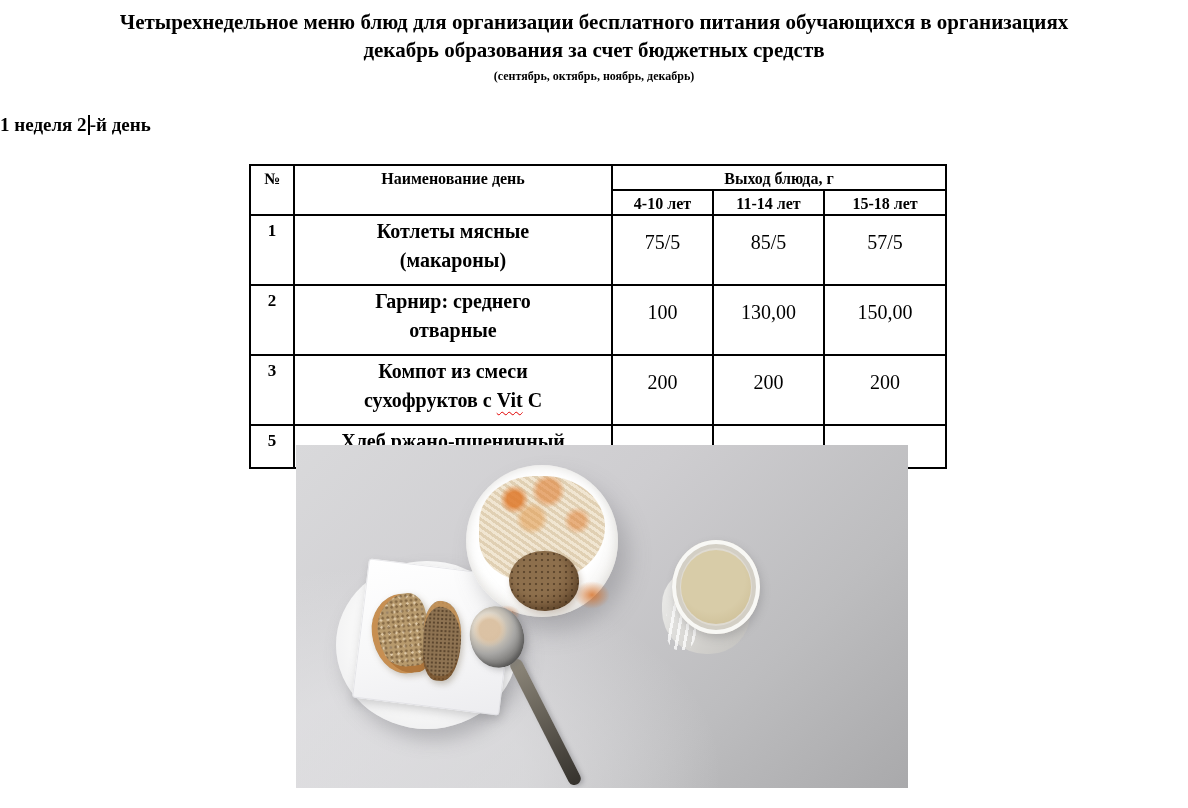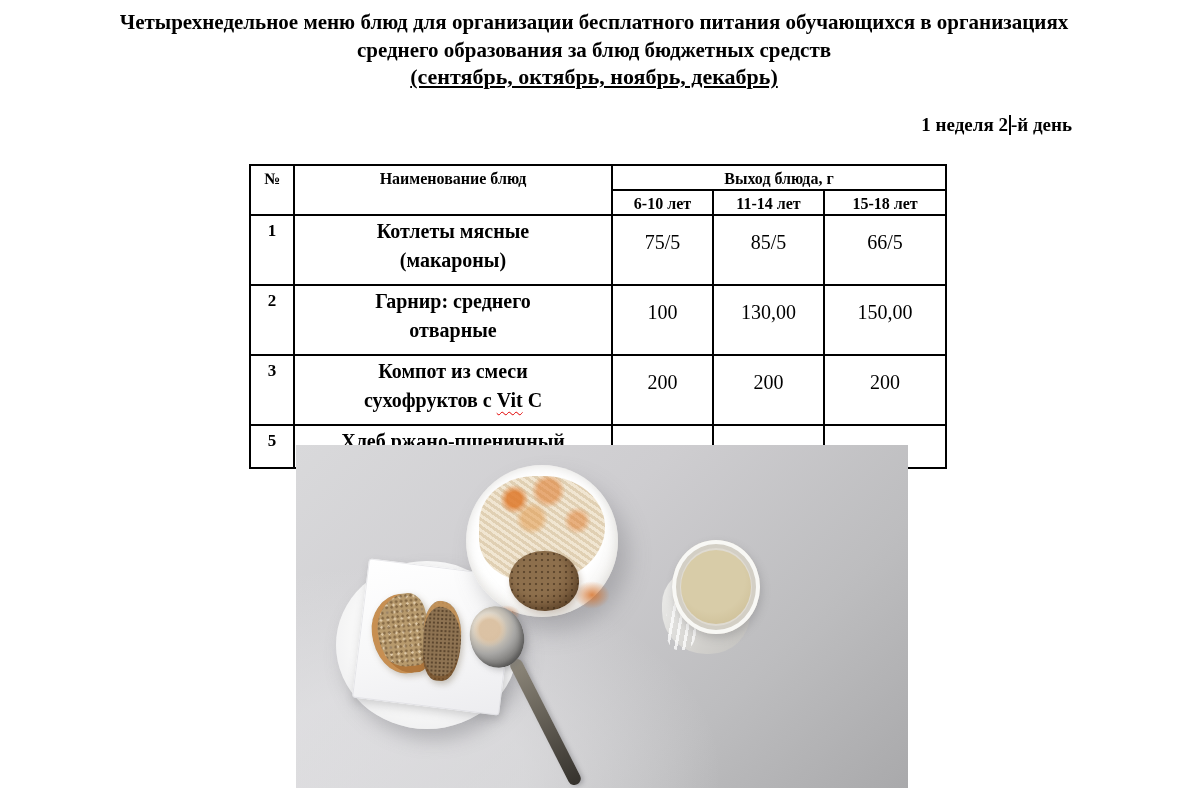--- a/index.html
+++ b/index.html
@@ -3,22 +3,22 @@
 <meta charset="utf-8">
 <style>
   html,body{margin:0;padding:0;background:#ffffff;}
   .page{
     position:relative;width:1188px;height:808px;background:#ffffff;
     font-family:"Liberation Serif","DejaVu Serif",serif;color:#000;overflow:hidden;border-radius:9px;
   }
   
   .title{position:absolute;top:8px;left:0;width:1188px;text-align:center;font-weight:bold;}
   .title .l1,.title .l2{font-size:21px;line-height:28px;white-space:nowrap;}
-  .title .l3{font-size:22px;line-height:25px;text-decoration:underline;}
-  .subtitle{position:absolute;top:113px;left:0;width:1072px;text-align:right;font-weight:bold;font-size:19px;line-height:24px;}
+  .title .l3{font-size:12px;line-height:25px;}
+  .subtitle{position:absolute;top:113px;left:0;width:1072px;text-align:left;font-weight:bold;font-size:19px;line-height:24px;}
   .caret{display:inline-block;width:2px;height:20px;background:#000;vertical-align:-4px;margin-left:1px;}
   
   table.menu{position:absolute;left:249px;top:164px;width:696px;border-collapse:collapse;table-layout:fixed;}
   .menu th,.menu td{border:2px solid #000;padding:0;vertical-align:top;text-align:center;overflow:hidden;}
   .menu th{font-size:16px;line-height:21px;padding-top:2px;font-weight:bold;}
   .menu .h1{height:21px;}
   .menu .h2{height:20px;}
   .menu td.rownum{font-weight:bold;font-size:17px;line-height:26px;padding-top:2px;}
   .menu td.dish{font-size:20px;line-height:29px;padding-top:1px;font-weight:bold;}
   .menu td.val{font-size:20px;line-height:29px;padding-top:12px;font-weight:normal;}
@@ -94,54 +94,54 @@
     box-shadow:2px 2px 4px rgba(98,98,102,.35);
     transform:rotate(-27deg);}
 </style>
 </head>
 <body>
 
 <div class="page">
 
   <div class="title">
     <div class="l1">Четырехнедельное меню блюд для организации бесплатного питания обучающихся в организациях</div>
-    <div class="l2">среднего образования за блюд бюджетных средств</div>
+    <div class="l2">декабрь образования за счет бюджетных средств</div>
     <div class="l3">(сентябрь, октябрь, ноябрь, декабрь)</div>
   </div>
 
   <div class="subtitle"><span>1 неделя 2</span><span class="caret"></span><span>-й день</span></div>
 
   <table class="menu">
     <colgroup>
       <col style="width:44px">
         <col style="width:318px">
         <col style="width:101px">
         <col style="width:111px">
         <col style="width:122px">
     </colgroup>
     <tbody>
         <tr class="h1">
       <th rowspan="2">№</th>
-      <th rowspan="2">Наименование блюд</th>
+      <th rowspan="2">Наименование день</th>
       <th colspan="3">Выход блюда, г</th>
     </tr>
     <tr class="h2">
-      <th>6-10 лет</th>
+      <th>4-10 лет</th>
       <th>11-14 лет</th>
       <th>15-18 лет</th>
     </tr>
     <tr class="r-tall">
       <td class="rownum">1</td>
       <td class="dish">
         <div>Котлеты мясные</div>
         <div>(макароны)</div>
       </td>
       <td class="val">75/5</td>
       <td class="val">85/5</td>
-      <td class="val">66/5</td>
+      <td class="val">57/5</td>
     </tr>
     <tr class="r-tall">
       <td class="rownum">2</td>
       <td class="dish">
         <div>Гарнир: среднего</div>
         <div>отварные</div>
       </td>
       <td class="val">100</td>
       <td class="val">130,00</td>
       <td class="val">150,00</td>

